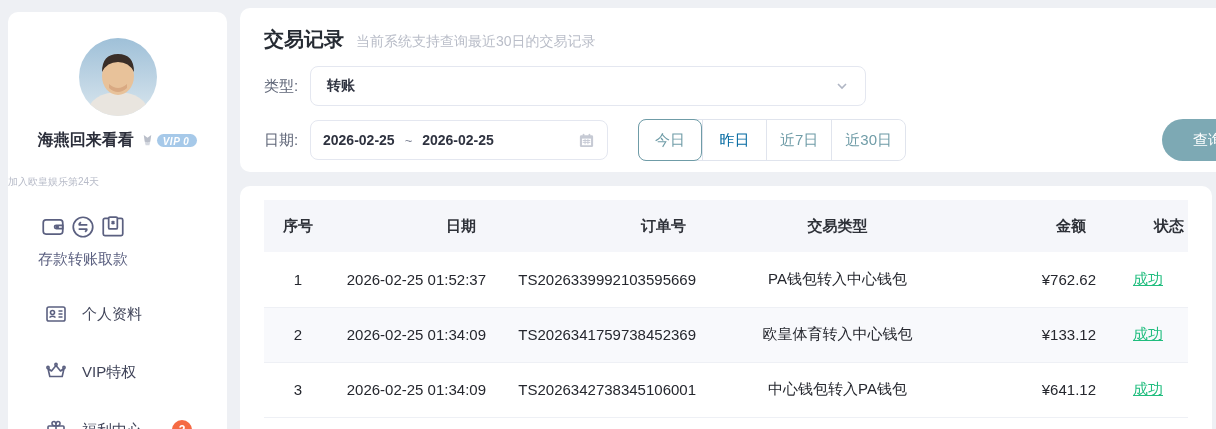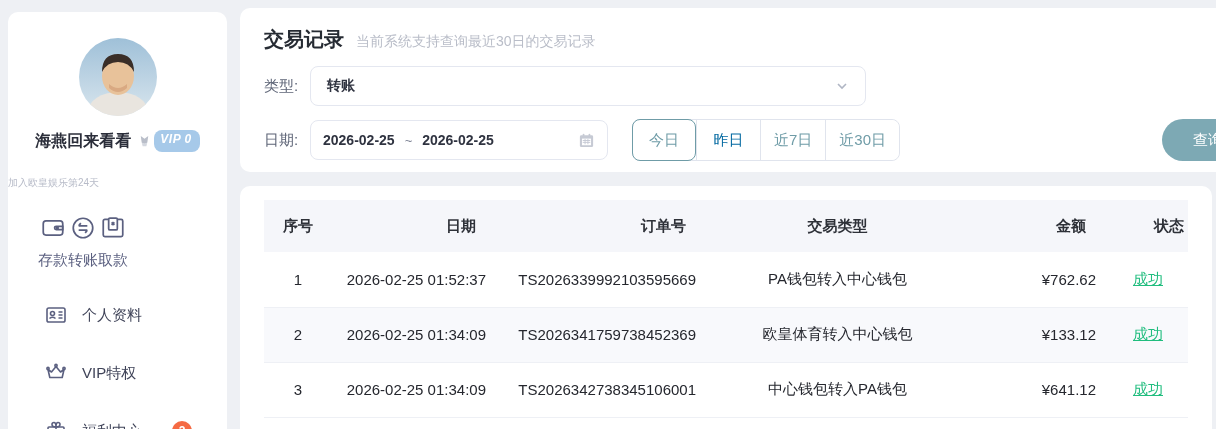--- a/index.html
+++ b/index.html
@@ -13,22 +13,22 @@
   
   .sidebar {
     position:absolute; left:8px; top:12px; width:219px; height:500px;
     background:#fff; border-radius:10px; padding-top:26px;
   }
   .avatar-wrap { width:78px; height:78px; border-radius:50%; overflow:hidden; margin:0 auto; }
   .user-line { display:flex; align-items:center; justify-content:center; gap:6px; margin-top:14px; }
   .username { font-size:16px; font-weight:700; color:#2b2e3a; }
   .vip-wrap { display:flex; align-items:center; gap:2px; }
   .vip-pill {
-    background:#a6c9e9; color:#fff; font-size:12px; font-weight:700; font-style:italic;
-    border-radius:8px; padding:2px 8px 6px 6px; letter-spacing:.5px;
+    background:#a6c9e9; color:#fff; font-size:10px; font-weight:700; font-style:italic;
+    border-radius:8px; padding:2px 8px 0 6px; letter-spacing:.5px;
   }
   .join-text { text-align:left; color:#b7bbc8; font-size:10px; margin-top:24px; }
   .actions { display:flex; justify-content:flex-start; padding:0 30px; margin-top:25px; }
   .action { display:flex; flex-direction:column; align-items:center; gap:7px; color:#5b6080; font-size:15px; cursor:pointer; }
   .menu { margin-top:16px; padding-left:36px; }
   .menu-item { display:flex; align-items:center; height:58px; font-size:15px; color:#3f4358; cursor:pointer; }
   .menu-item .mi-icon { margin-right:14px; display:flex; }
   .menu-badge {
     margin-left:30px; width:20px; height:20px; border-radius:50%;
     background:#f56a43; color:#fff; font-size:12px; font-weight:700;
@@ -50,21 +50,21 @@
   }
   .select-value { font-size:14px; font-weight:700; color:#2f3340; }
   .select-box .chev { margin-left:auto; display:flex; }
   .date-box {
     width:298px; height:40px; border:1px solid #e4e7f0; border-radius:8px;
     display:flex; align-items:center; padding:0 12px; gap:10px; cursor:pointer;
   }
   .date-val { font-size:14px; font-weight:700; color:#2f3340; }
   .date-sep { font-size:13px; color:#7c8294; }
   .date-box .cal { margin-left:auto; display:flex; }
-  .quick-group { display:flex; margin-left:24px; border:1px solid #e0e4ed; border-radius:8px; height:42px; }
+  .quick-group { display:flex; margin-left:30px; border:1px solid #e0e4ed; border-radius:8px; height:42px; }
   .qbtn {
     min-width:64px; padding:0 13px; display:flex; align-items:center; justify-content:center;
     font-size:15px; background:#fff; border:none; border-left:1px solid #e0e4ed; cursor:pointer;
     font-family:inherit;
   }
   .qbtn:first-child { border-left:none; border-radius:8px 0 0 8px; }
   .qbtn:last-child { border-radius:0 8px 8px 0; }
   .qbtn--active {
     border:1px solid #6f9ca7 !important; border-radius:8px !important;
     color:#6f9ca7; margin:-1px 0 -1px -1px; z-index:1;

